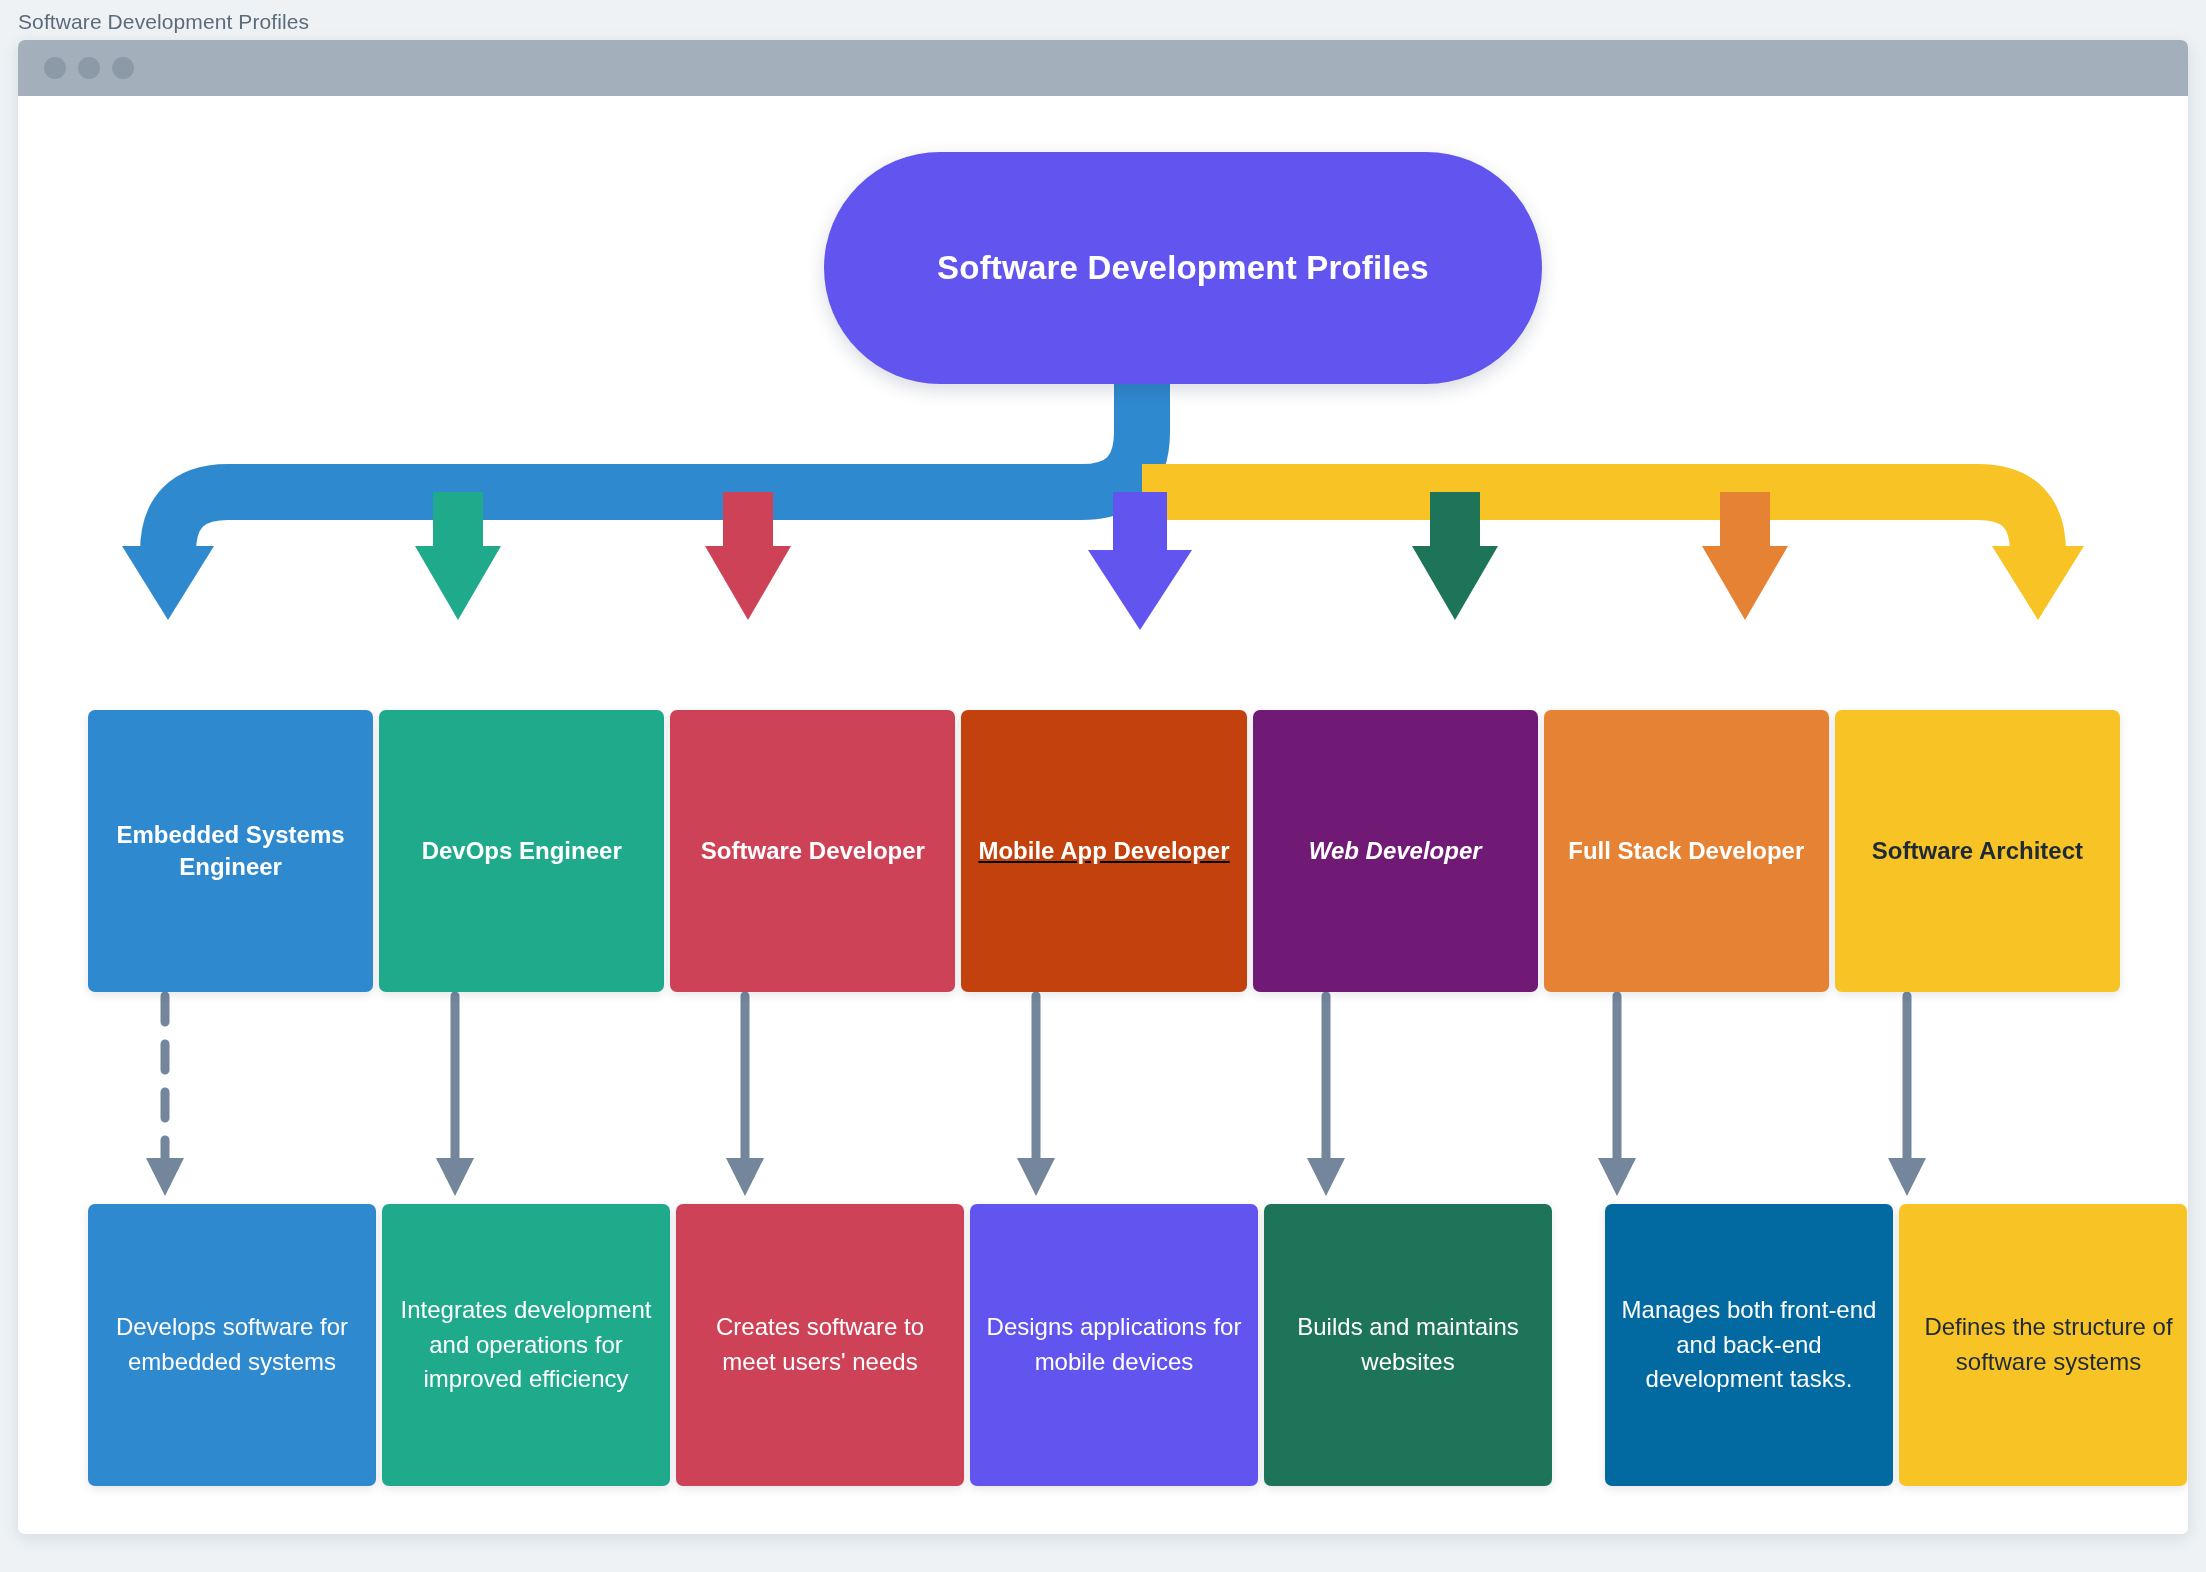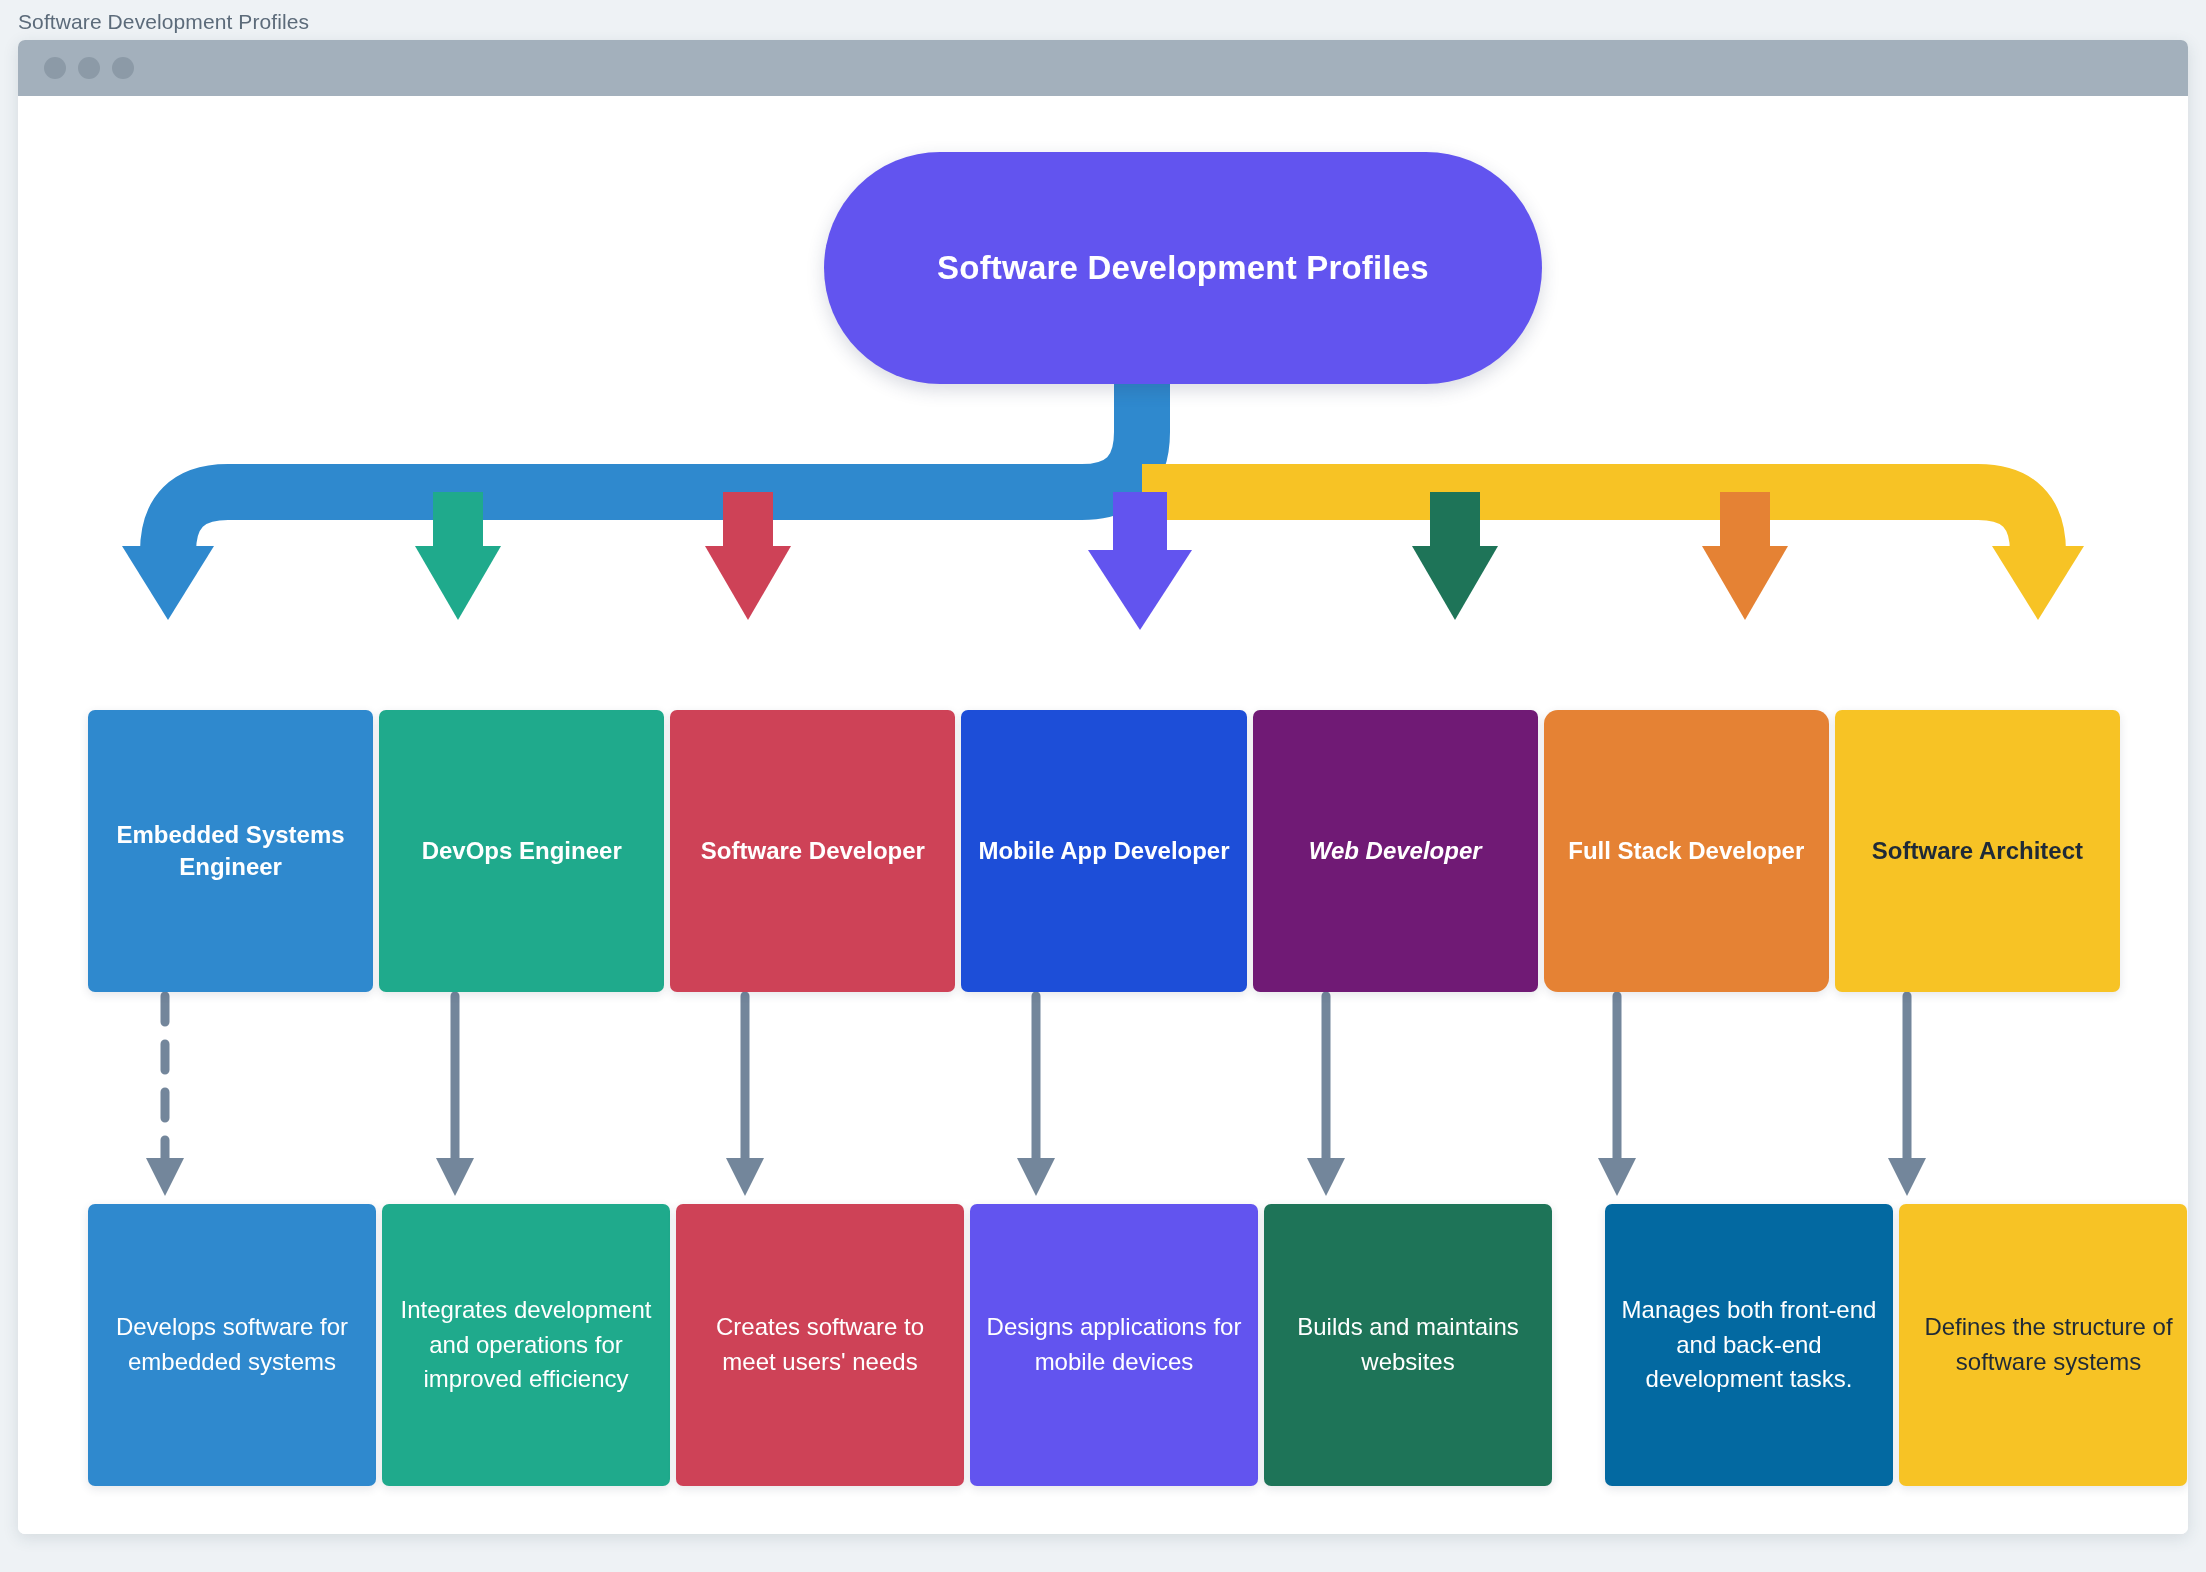--- a/index.html
+++ b/index.html
@@ -177,27 +177,27 @@
       <div class="row row-roles">
         <div class="card card-role" style="width:288px;background:#2f89ce;">
           <span style="color:#ffffff">Embedded Systems Engineer</span>
         </div>
         <div class="card card-role" style="width:288px;background:#1faa8c;">
           <span style="color:#ffffff">DevOps Engineer</span>
         </div>
         <div class="card card-role" style="width:288px;background:#ce4257;">
           <span style="color:#ffffff">Software Developer</span>
         </div>
-        <div class="card card-role" style="width:288px;background:#1d4ed8;">
+        <div class="card card-role" style="width:288px;background:#c2410c;text-decoration:underline;">
           <span style="color:#ffffff">Mobile App Developer</span>
         </div>
         <div class="card card-role" style="width:288px;background:#701a75;font-style:italic;">
           <span style="color:#ffffff">Web Developer</span>
         </div>
-        <div class="card card-role" style="width:288px;background:#e58234;border-radius:14px;">
+        <div class="card card-role" style="width:288px;background:#e58234;">
           <span style="color:#ffffff">Full Stack Developer</span>
         </div>
         <div class="card card-role" style="width:288px;background:#f7c325;">
           <span style="color:#1f2a37">Software Architect</span>
         </div>
       </div>
 
       <div class="row row-desc">
         <div class="card card-desc" style="width:288px;background:#2f89ce;">
           <span style="color:#ffffff">Develops software for embedded systems</span>

